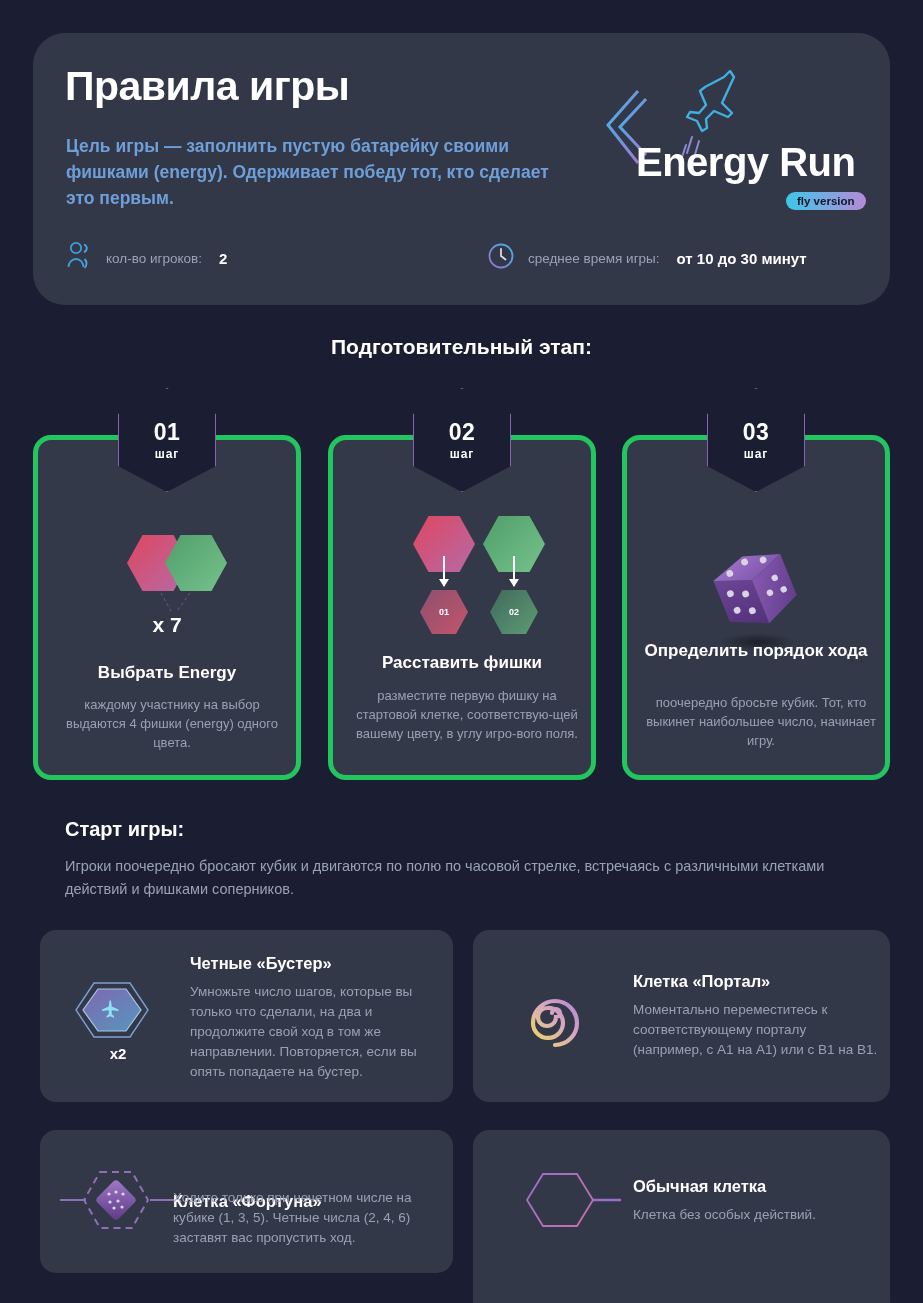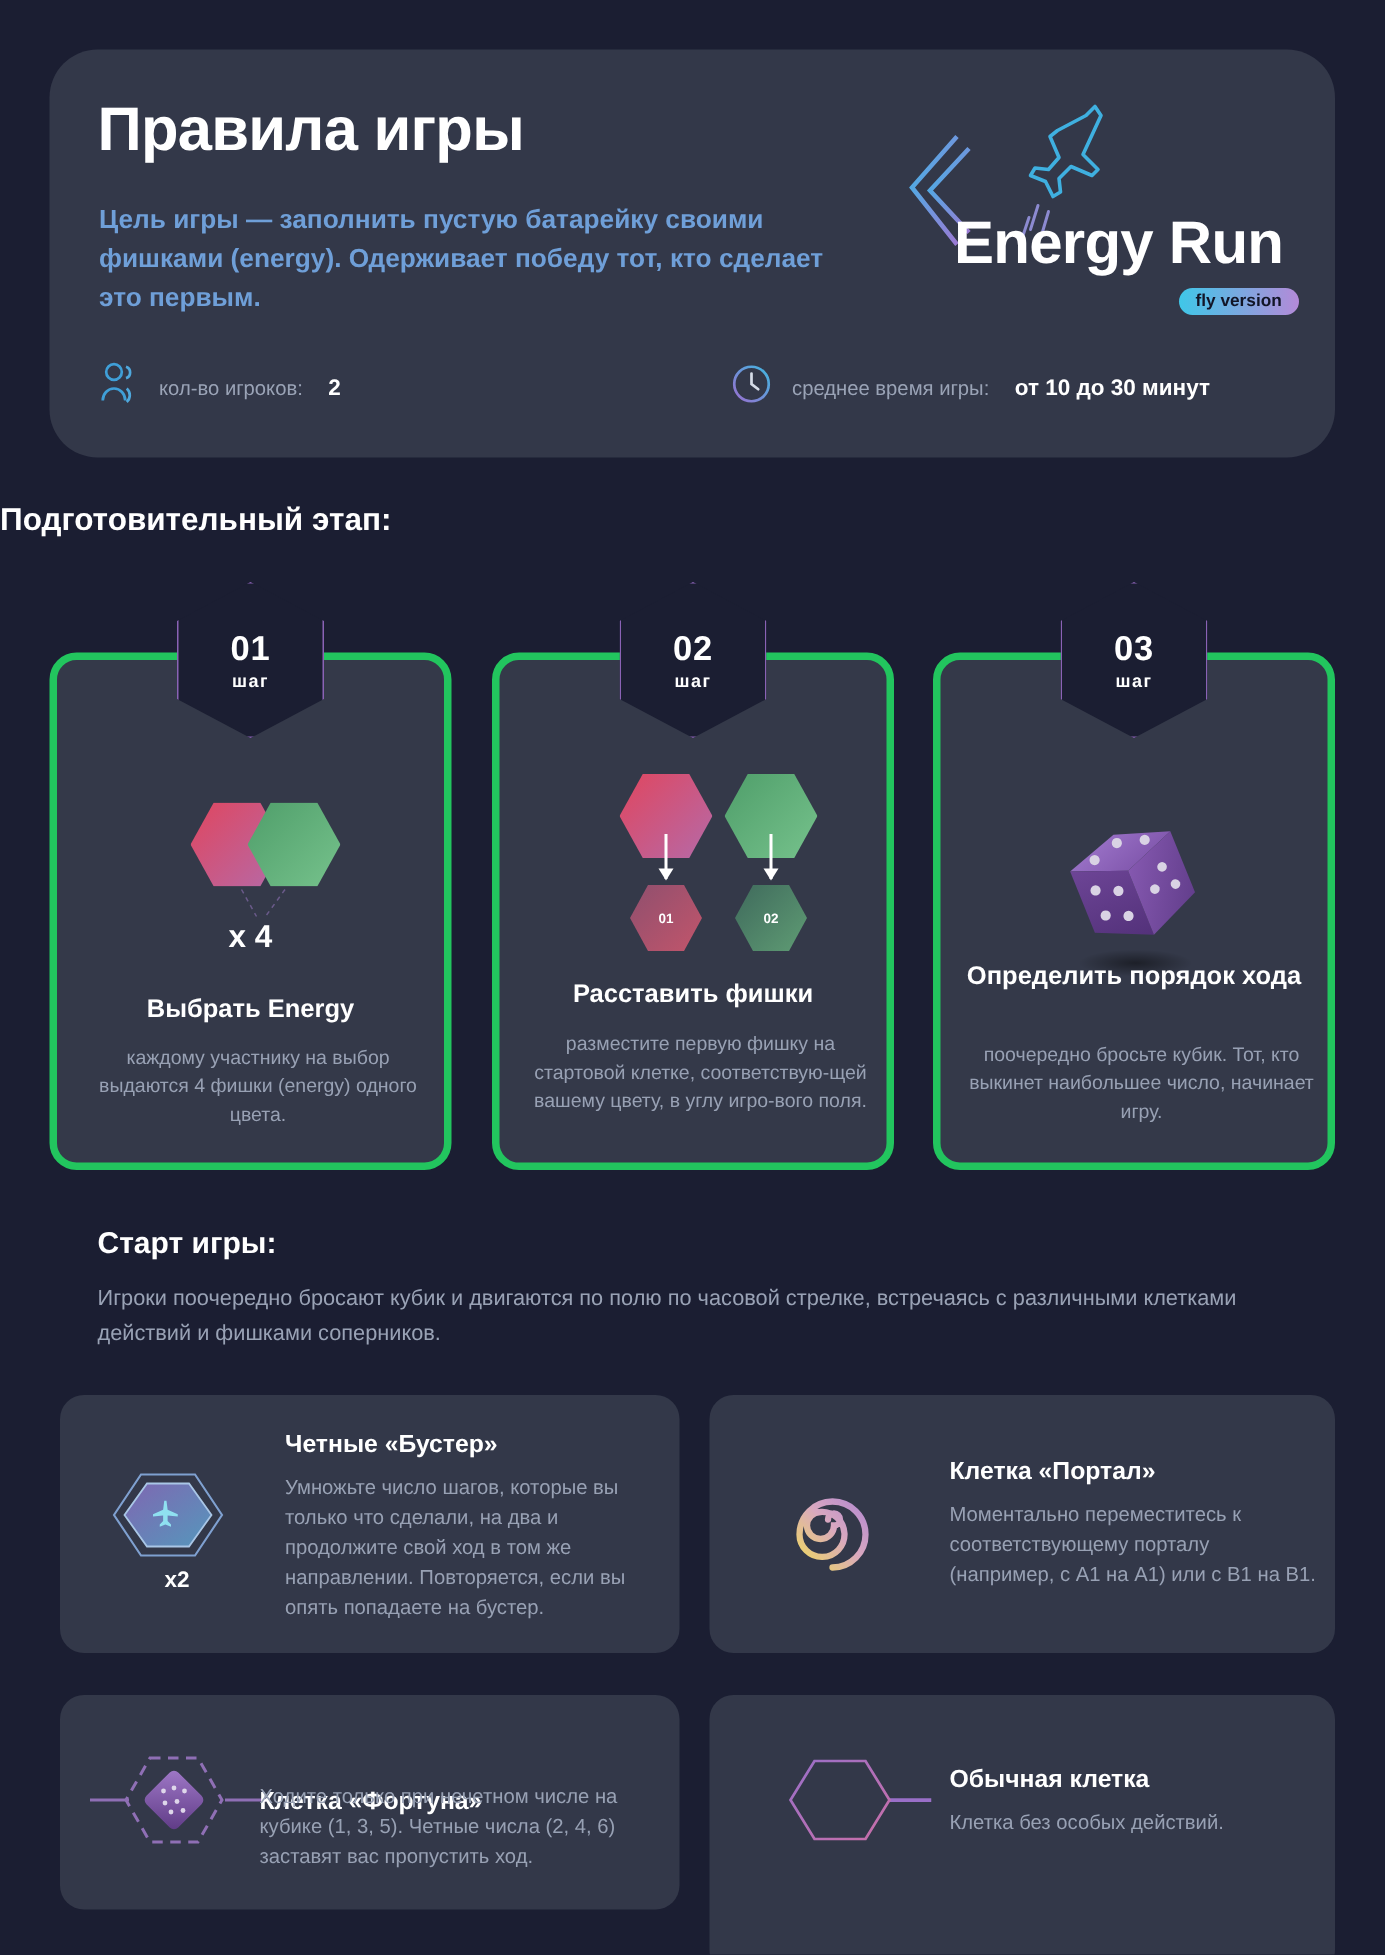--- a/index.html
+++ b/index.html
@@ -40,21 +40,21 @@
   }
   .fly-badge{
     position:absolute; left:192px; top:137px;
     background:linear-gradient(90deg,#3fc7e8,#b48ad8);
     color:#121527; font-size:11.5px; font-weight:bold;
     padding:3px 11px; border-radius:9px; white-space:nowrap;
   }
 
   
   .sec-prep{
-    position:absolute; left:0; top:335px; width:923px; text-align:left;
+    position:absolute; left:0; top:335px; width:923px; text-align:center;
     font-size:21px; font-weight:bold; color:#ffffff;
   }
   .sec-start{
     position:absolute; left:65px; top:818px;
     font-size:20px; font-weight:bold; color:#ffffff;
   }
   .start-text{
     position:absolute; left:65px; top:855px; width:790px;
     font-size:14.5px; line-height:23px; color:#99a2b5;
   }
@@ -246,21 +246,21 @@
       <span class="num">01</span>
       <span class="lbl">шаг</span>
     </div>
     <div class="art1">
       <div class="hexchip chip-red a"></div>
       <div class="hexchip chip-green b"></div>
       <svg width="268" height="135" style="position:absolute;left:0;top:0">
         <path d="M123 78 L133 96" stroke="#6a5a8a" stroke-width="1" fill="none" stroke-dasharray="3 3"></path>
         <path d="M152 78 L139 96" stroke="#6a5a8a" stroke-width="1" fill="none" stroke-dasharray="3 3"></path>
       </svg>
-      <div class="x2big">x 4</div>
+      <div class="x2big">x 7</div>
     </div>
     <div class="step-title">Выбрать Energy</div>
     <div class="step-desc">каждому участнику на выбор выдаются 4 фишки (energy) одного цвета.</div>
   </div>
 
   <div class="step-card c2">
     <div class="hexbadge">
       <span class="num">02</span>
       <span class="lbl">шаг</span>
     </div>

